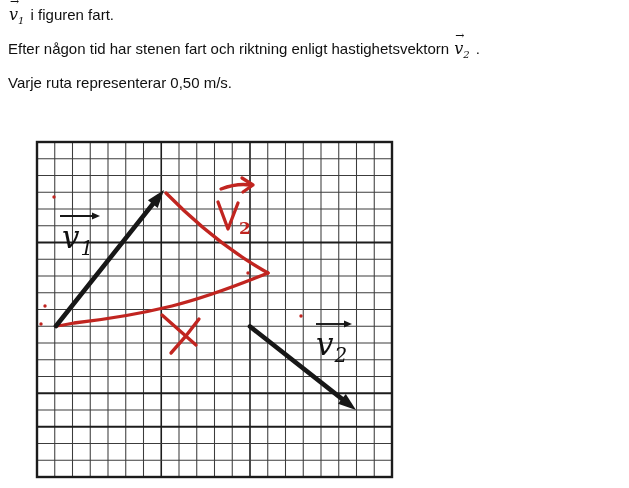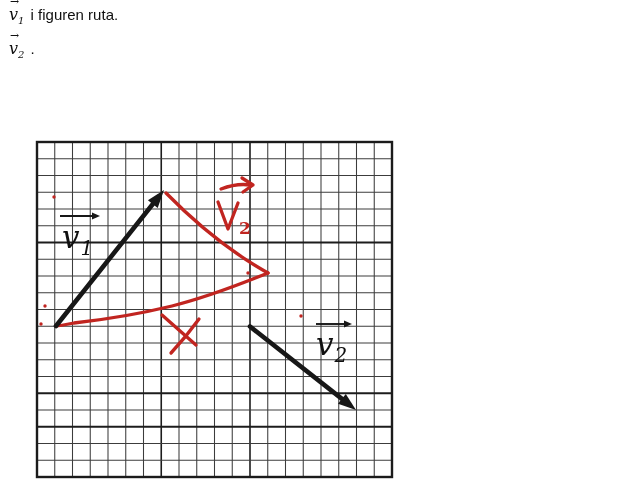--- a/index.html
+++ b/index.html
@@ -14,22 +14,23 @@
   .mvec-base{font-size:16px;}
   .mvec-sub{font-size:10px;}
   #diagram-svg{position:absolute;left:0;top:0;}
   .mathlabel{font-family:"DejaVu Serif",serif;font-style:italic;fill:#101010;}
   .redlabel{font-family:"DejaVu Serif",serif;fill:#c12520;font-weight:bold;}
 </style>
 </head>
 <body>
 
 <div class="problem-text" id="problem-text">
-    <div class="tline"><span class="mvec"><span class="mvec-arrow">→</span><span class="mvec-base">v</span><sub class="mvec-sub">1</sub></span><span> i figuren ruta.</span></div>
-    <div class="tline"><span class="mvec"><span class="mvec-arrow">→</span><span class="mvec-base">v</span><sub class="mvec-sub">2</sub></span><span> .</span></div>
+    <div class="tline"><span class="mvec"><span class="mvec-arrow">→</span><span class="mvec-base">v</span><sub class="mvec-sub">1</sub></span><span> i figuren fart.</span></div>
+    <div class="tline"><span>Efter någon tid har stenen fart och riktning enligt hastighetsvektorn </span><span class="mvec"><span class="mvec-arrow">→</span><span class="mvec-base">v</span><sub class="mvec-sub">2</sub></span><span> .</span></div>
+    <div class="tline"><span>Varje ruta representerar 0,50 m/s.</span></div>
   </div>
 
 <svg id="diagram-svg" width="629" height="488" viewBox="0 0 629 488">
   <g id="grid-layer">
       <line x1="37" y1="142" x2="37" y2="477" stroke="#3c3c3c" stroke-width="1.05"></line>
       <line x1="54.75" y1="142" x2="54.75" y2="477" stroke="#3c3c3c" stroke-width="1.05"></line>
       <line x1="72.5" y1="142" x2="72.5" y2="477" stroke="#3c3c3c" stroke-width="1.05"></line>
       <line x1="90.25" y1="142" x2="90.25" y2="477" stroke="#3c3c3c" stroke-width="1.05"></line>
       <line x1="108" y1="142" x2="108" y2="477" stroke="#3c3c3c" stroke-width="1.05"></line>
       <line x1="125.75" y1="142" x2="125.75" y2="477" stroke="#3c3c3c" stroke-width="1.05"></line>

